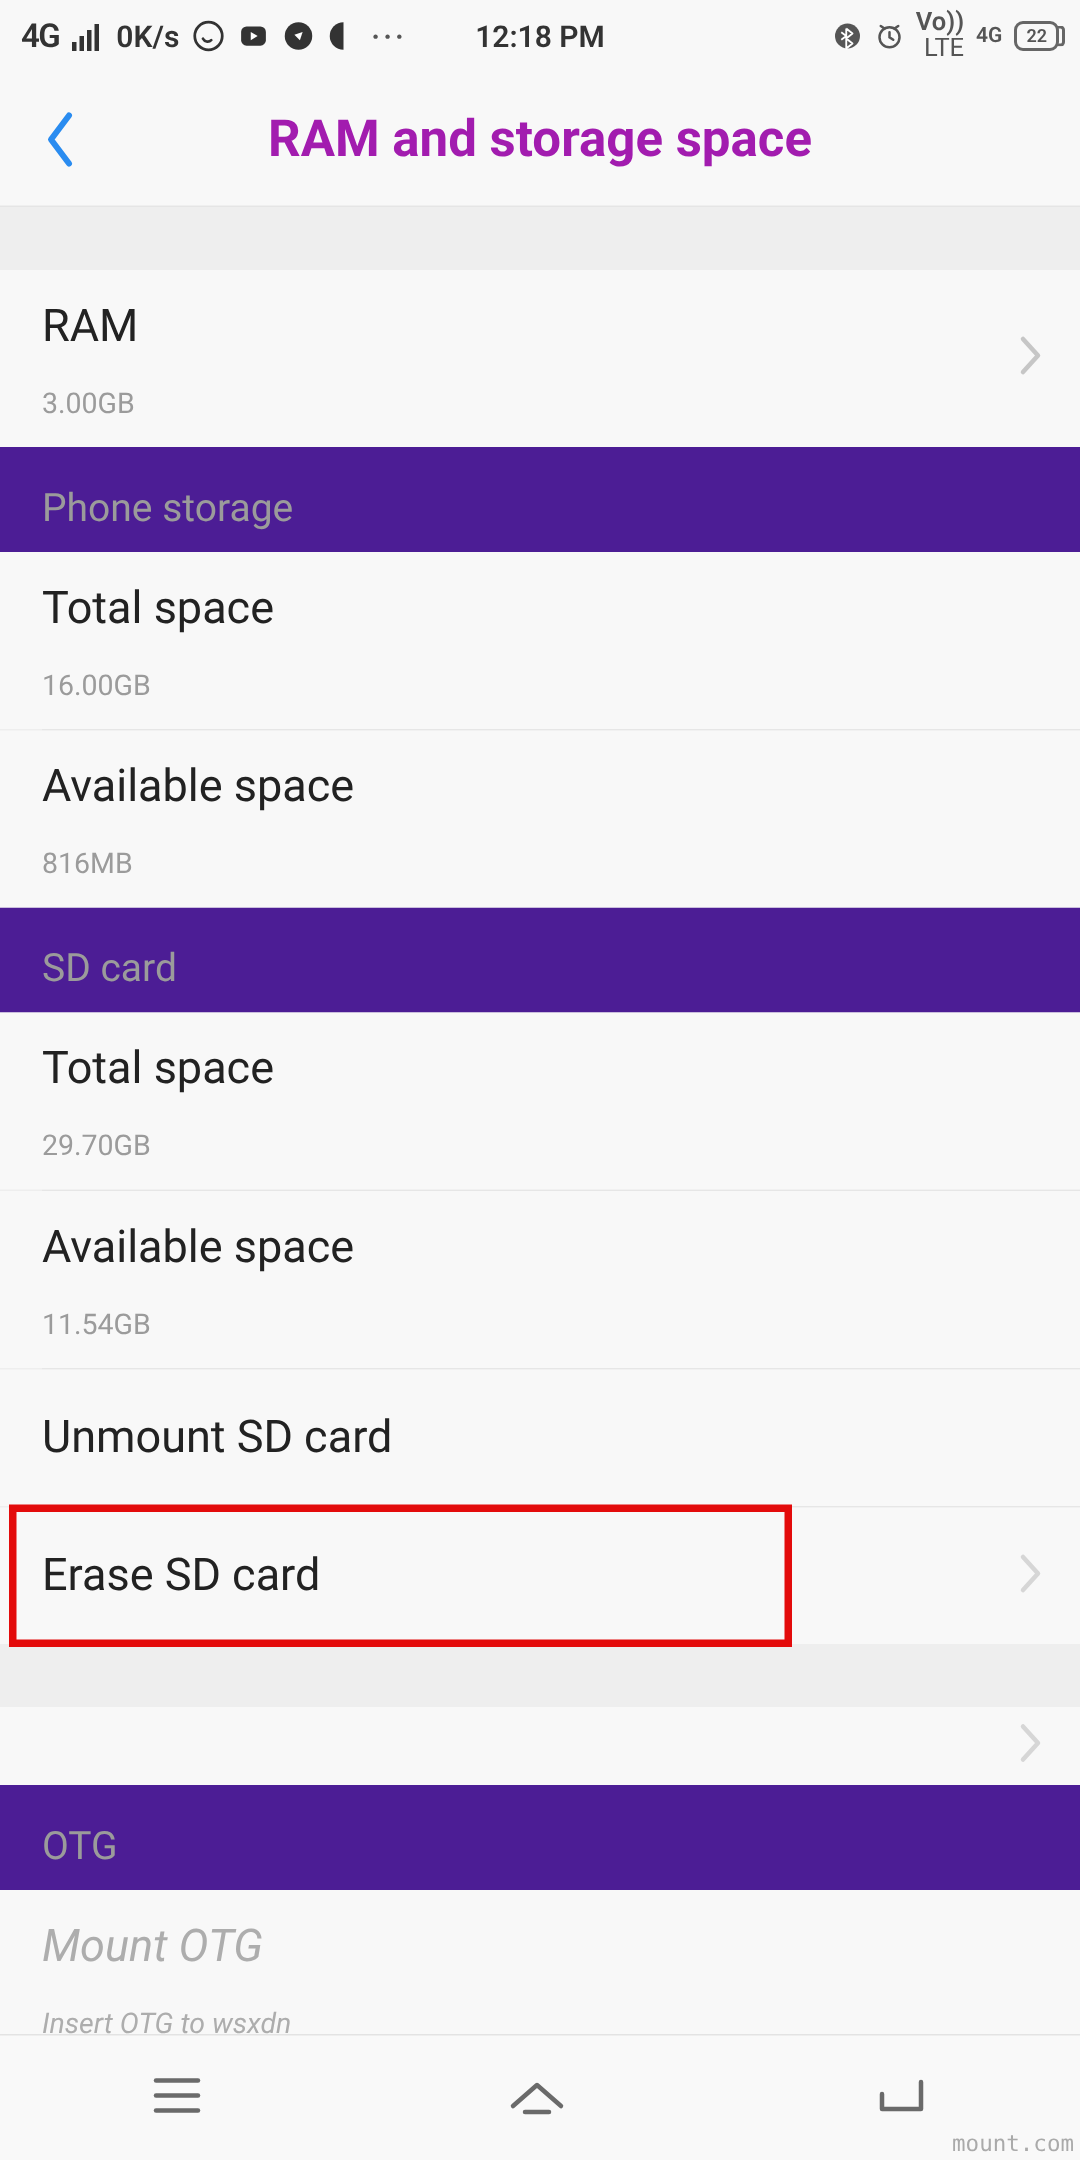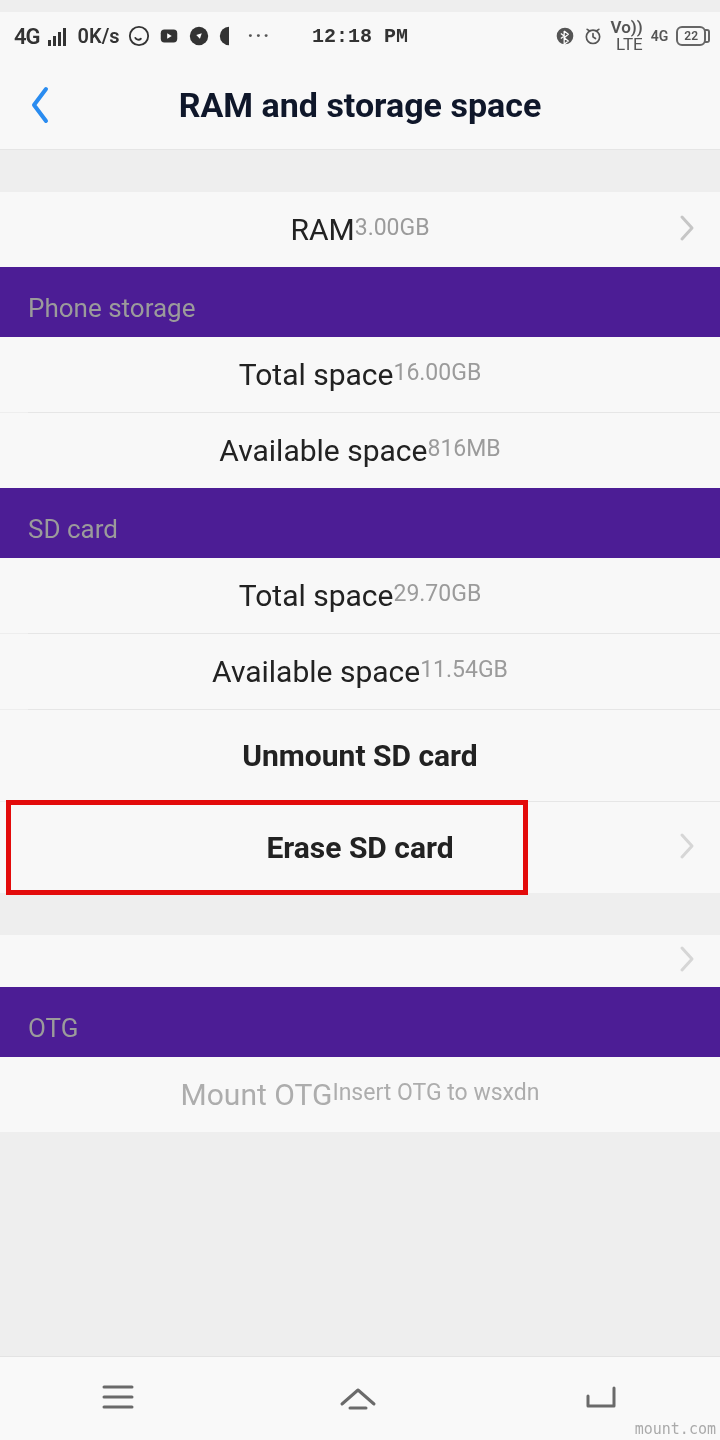--- a/index.html
+++ b/index.html
@@ -21,33 +21,31 @@
     .status-bar {
       height: 48px;
       background: #f8f8f8;
       display: flex;
       align-items: center;
       justify-content: space-between;
       padding: 0 14px;
       font-size: 20px;
       font-weight: 600;
       color: #333;
-      margin-top: 12px;
     }
     .status-left, .status-right {
       display: flex;
       align-items: center;
       gap: 8px;
     }
     .status-center {
       position: absolute;
       left: 50%;
       transform: translateX(-50%);
       font-weight: 600;
-      font-family: Liberation Mono, monospace;
     }
     .status-left .net { font-size: 22px; letter-spacing: -1px;}
     .status-left .dots { font-size: 20px; letter-spacing: 2px; color:#555;}
     .battery-box {
       display: inline-flex;
       align-items: center;
       border: 2px solid #666;
       border-radius: 6px;
       padding: 1px 6px;
       font-size: 12px;
@@ -82,52 +80,52 @@
       display: flex;
       align-items: center;
       justify-content: center;
       color: #2a8cf0;
     }
     .header-title {
       flex: 1;
       text-align: center;
       font-size: 34px;
       font-weight: 700;
-      color: #0f172a;
+      color: #a21caf;
       margin-right: 40px;
     }
 
     
     .gap { height: 42px; background: #eeeeee; }
     .section-header {
       padding: 26px 28px 14px 28px;
       font-size: 26px;
       color: #9b9b9b;
       background:#4c1d95;
     }
     .row {
       background: #f8f8f8;
       padding: 18px 28px 18px 28px;
       display: flex;
-      flex-direction: row;
+      flex-direction: column;
       justify-content: center;
       position: relative;
     }
-    .row.single { padding: 26px 28px; font-weight: bold; }
+    .row.single { padding: 26px 28px; }
     .row .label {
       font-size: 30px;
       color: #222;
       line-height: 1.3;
     }
     .row .sub {
-      font-size: 23px;
+      font-size: 19px;
       color: #9b9b9b;
-      margin-top: 4px;
-    }
-    .row.disabled .label, .row.disabled .sub { color:#adadad; }
+      margin-top: 20px;
+    }
+    .row.disabled .label, .row.disabled .sub { color:#adadad;font-style:italic; }
     .row .chevron {
       position: absolute;
       right: 24px;
       top: 50%;
       transform: translateY(-50%);
       color: #c6c6c6;
     }
     .divider {
       height: 1px;
       background: #e6e6e6;

